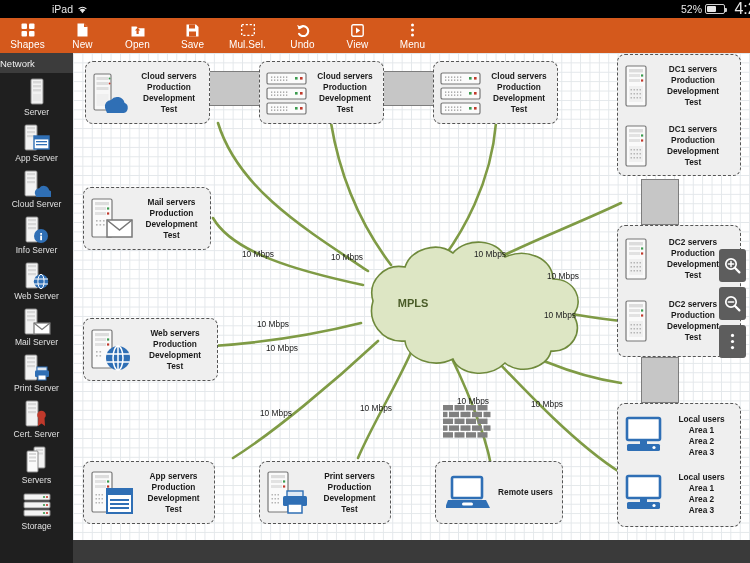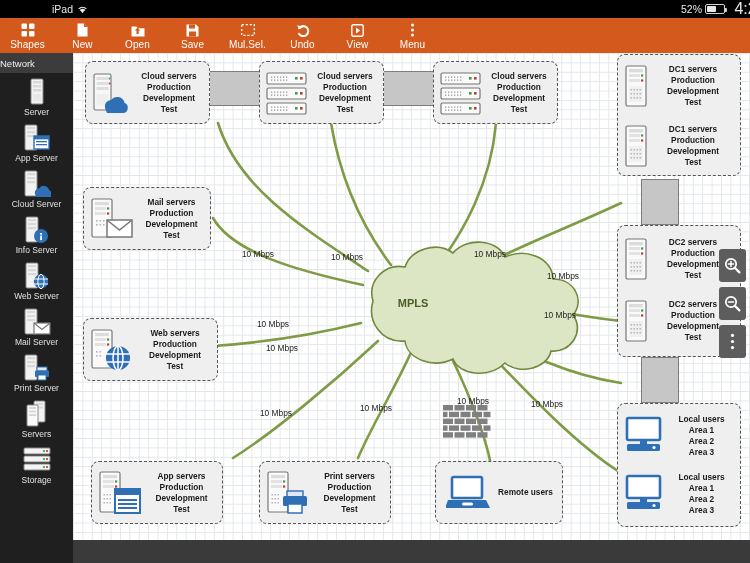--- a/index.html
+++ b/index.html
@@ -309,20 +309,33 @@
             <rect x="4" y="7" width="8" height="2.2" fill="#d8d8d8"></rect>
             <rect x="4" y="11" width="8" height="2.2" fill="#d8d8d8"></rect>
             <rect x="14" y="13" width="10" height="4" fill="#dfe7f0" stroke="#2f6fb5" stroke-width="1"></rect>
             <rect x="12" y="16.5" width="14" height="6.5" rx="1" fill="#2f6fb5"></rect>
             <rect x="15" y="21" width="8" height="5" fill="#fff" stroke="#2f6fb5" stroke-width="1"></rect>
           </svg>
         </span>
         <span class="pal-lab">Print Server</span>
       </div>
 
+      <div class="pal-item">
+        <span class="pal-ico">
+          <svg width="28" height="27" viewBox="0 0 28 27">
+            <rect x="3" y="1" width="12" height="25" rx="1.2" fill="#f2f2f2" stroke="#888" stroke-width="1"></rect>
+            <rect x="5" y="3" width="8" height="2.2" fill="#d8d8d8"></rect>
+            <rect x="5" y="7" width="8" height="2.2" fill="#d8d8d8"></rect>
+            <rect x="5" y="11" width="8" height="2.2" fill="#d8d8d8"></rect>
+            <circle cx="18.5" cy="15" r="4.3" fill="#c0392b"></circle>
+            <path d="M15.5 18 L15 26 L18.5 23.5 L22 26 L21.5 18 Z" fill="#c0392b"></path>
+          </svg>
+        </span>
+        <span class="pal-lab">Cert. Server</span>
+      </div>
 
       <div class="pal-item">
         <span class="pal-ico">
           <svg width="28" height="27" viewBox="0 0 28 27">
             <rect x="11" y="1" width="11" height="21" rx="1" fill="#f2f2f2" stroke="#888" stroke-width="1"></rect>
             <rect x="13" y="3" width="7" height="2" fill="#d8d8d8"></rect>
             <rect x="13" y="6.5" width="7" height="2" fill="#d8d8d8"></rect>
             <rect x="4" y="5" width="11" height="21" rx="1" fill="#fafafa" stroke="#888" stroke-width="1"></rect>
             <rect x="6" y="7" width="7" height="2" fill="#d8d8d8"></rect>
             <rect x="6" y="10.5" width="7" height="2" fill="#d8d8d8"></rect>
@@ -834,21 +847,21 @@
           </svg>
         </span>
         <span class="ntxt">
           <div>Web servers</div>
           <div>Production</div>
           <div>Development</div>
           <div>Test</div>
         </span>
       </div>
 
-      <div class="node" style="left:10px; top:408px; width:132px; height:63px;margin-left:8px;">
+      <div class="node" style="left:10px; top:408px; width:132px; height:63px;">
         <span class="nico" style="padding:0 3px 0 6px;">
           <svg width="44" height="46" viewBox="0 0 44 46">
             <rect x="2" y="2" width="20" height="40" rx="1.6" fill="#fafafa" stroke="#777" stroke-width="1.2"></rect>
             <rect x="5" y="5" width="14" height="3.2" fill="#dcdcdc"></rect>
             <rect x="5" y="10" width="11" height="3" fill="#e2e2e2"></rect>
               <rect x="17" y="10.4" width="2.2" height="2.2" fill="#3a9b4e"></rect>
             <rect x="5" y="15" width="11" height="3" fill="#e2e2e2"></rect>
               <rect x="17" y="15.4" width="2.2" height="2.2" fill="#c0392b"></rect>
             <g fill="#b6b6b6">
                 <rect x="5.5" y="24" width="1.5" height="1.5"></rect>

